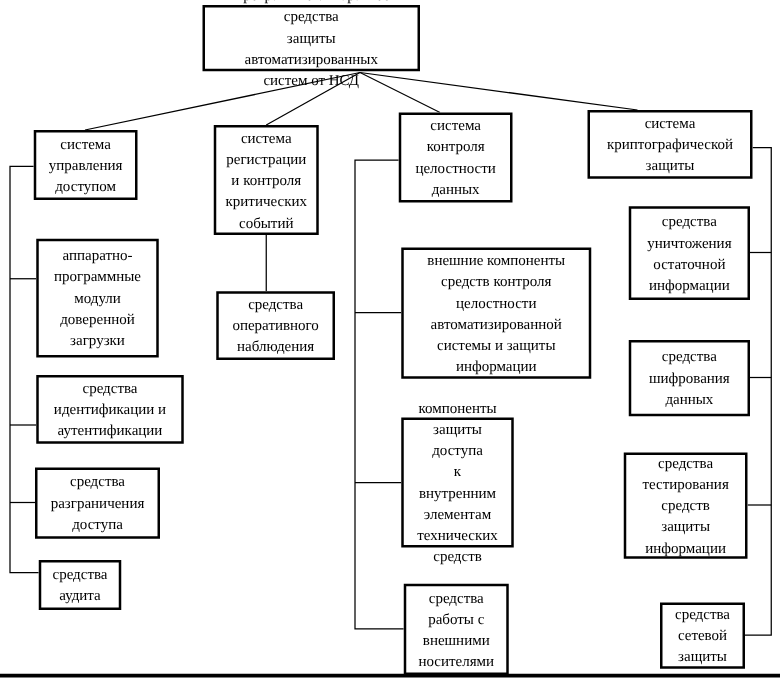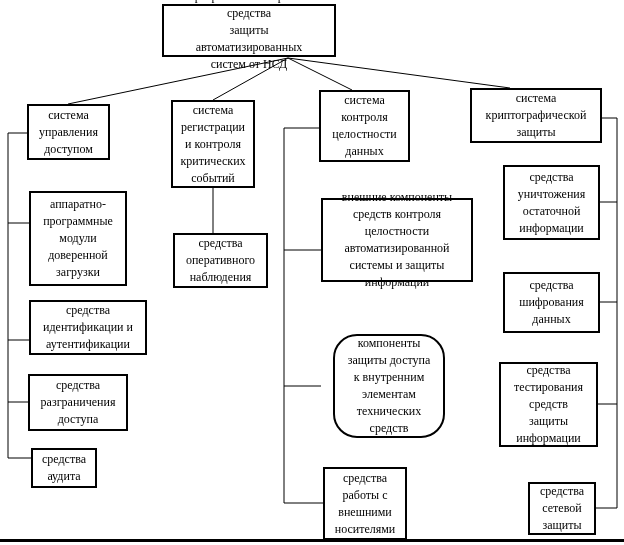--- a/index.html
+++ b/index.html
@@ -84,27 +84,27 @@
 критических
 событий</div>
   <div class="node" style="left:173px;top:233px;width:95px;height:55px;">средства
 оперативного
 наблюдения</div>
 
   <div class="node" style="left:319px;top:90px;width:91px;height:72px;">система
 контроля
 целостности
 данных</div>
-  <div class="node" style="left:321px;top:198px;width:152px;height:84px;">внешние компоненты
+  <div class="node" style="left:321px;top:198px;width:152px;height:105px;">внешние компоненты
 средств контроля
 целостности
 автоматизированной
 системы и защиты
 информации</div>
-  <div class="node" style="left:333px;top:334px;width:112px;height:104px;border-radius:24px;">компоненты
+  <div class="node" style="left:321px;top:334px;width:90px;height:104px;">компоненты
 защиты доступа
 к внутренним
 элементам
 технических
 средств</div>
   <div class="node" style="left:323px;top:467px;width:84px;height:73px;">средства
 работы с
 внешними
 носителями</div>
 

